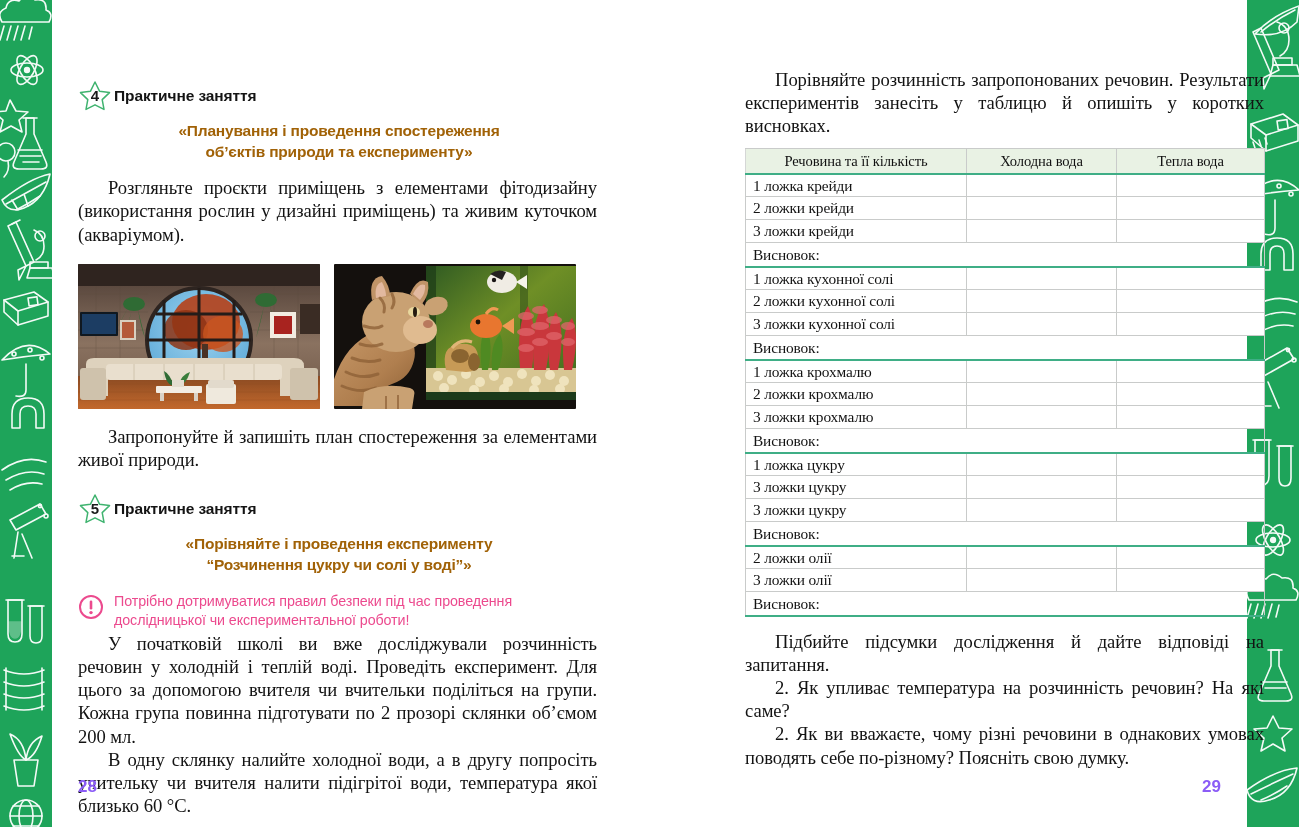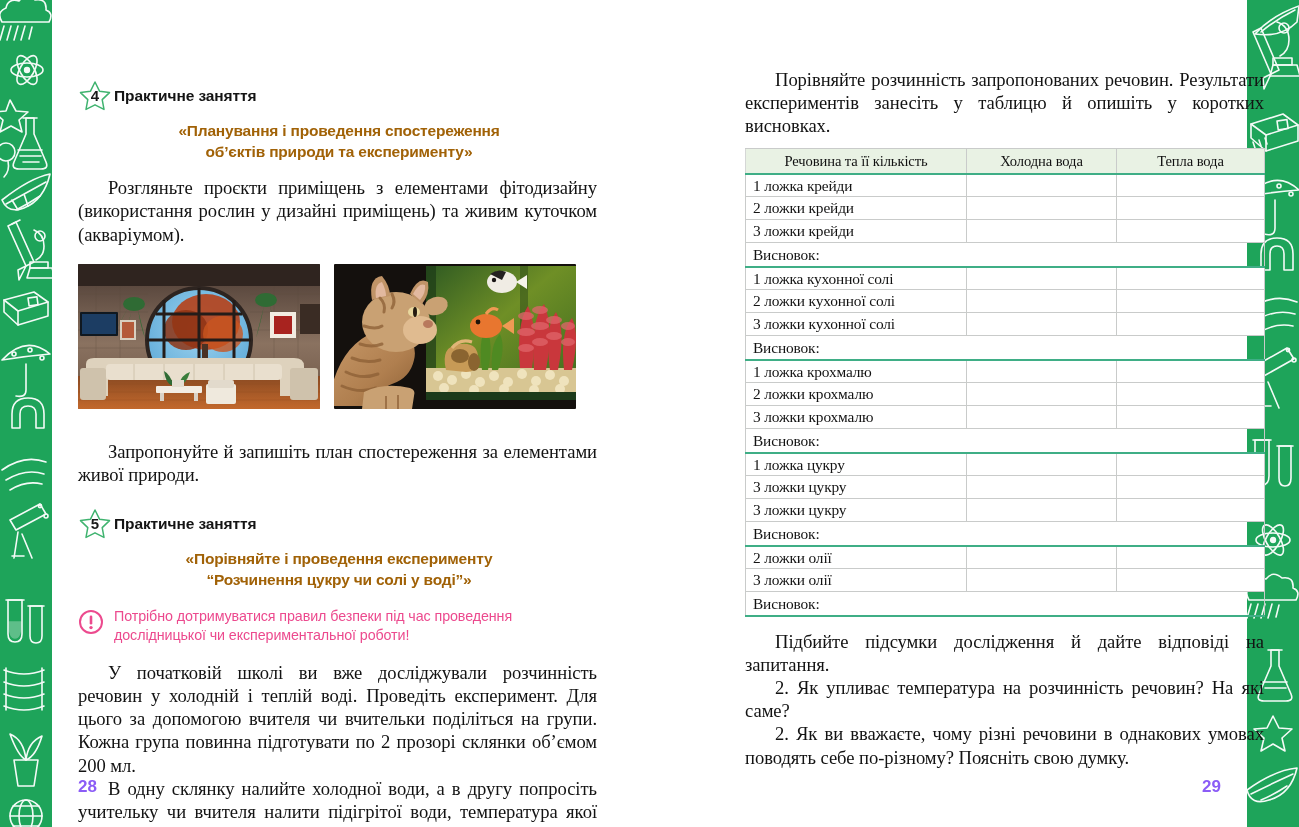--- a/index.html
+++ b/index.html
@@ -540,21 +540,21 @@
 
               <path d="M30 128 q20-10 46-4 q6 2 4 8 l-2 13 l-50 0 z" fill="#c9a173"></path>
               <g stroke="#8c5f35" stroke-width="2" opacity="0.7">
                 <path d="M52 132 V145 M64 131 V145"></path>
               </g>
             </g>
           </svg>
         </div>
       </div>
 
-      <p class="body" style="margin-top:31px; width:519px;">Запропонуйте й запишіть план спостереження за елементами живої природи.</p>
+      <p class="body" style="margin-top:16px; width:519px;">Запропонуйте й запишіть план спостереження за елементами живої природи.</p>
     </div>
 
     <div style="margin-top:22px;">
       <div class="practical-head">
         <span class="star-badge">
           <svg width="34" height="32" viewBox="0 0 34 32" xmlns="http://www.w3.org/2000/svg">
             <path d="M17 2 L21.5 11.2 L31.5 12.6 L24.2 19.6 L26 29.4 L17 24.8 L8 29.4 L9.8 19.6 L2.5 12.6 L12.5 11.2 Z" fill="none" stroke="#3fb36f" stroke-width="1.5" stroke-linejoin="round"></path>
           </svg>
           <span class="star-num">5</span>
         </span>
@@ -570,21 +570,21 @@
         <span class="warn-icon">
           <svg width="26" height="26" viewBox="0 0 26 26" xmlns="http://www.w3.org/2000/svg">
             <circle cx="13" cy="13" r="11" fill="none" stroke="#ec4a8e" stroke-width="2"></circle>
             <rect x="11.7" y="6.4" width="2.6" height="9.2" rx="1.3" fill="#ec4a8e"></rect>
             <circle cx="13" cy="18.6" r="1.7" fill="#ec4a8e"></circle>
           </svg>
         </span>
         <span class="warn-text" style="width:470px;">Потрібно дотримуватися правил безпеки під час проведення дослідницької чи експериментальної роботи!</span>
       </div>
 
-      <p class="body" style="margin-top:17px; width:519px;">У початковій школі ви вже досліджували розчинність речовин у холодній і теплій воді. Проведіть експеримент. Для цього за допомогою вчителя чи вчительки поділіться на групи. Кожна група повинна підготувати по 2 прозорі склянки об’ємом 200 мл.</p>
+      <p class="body" style="margin-top:3px; width:519px;">У початковій школі ви вже досліджували розчинність речовин у холодній і теплій воді. Проведіть експеримент. Для цього за допомогою вчителя чи вчительки поділіться на групи. Кожна група повинна підготувати по 2 прозорі склянки об’ємом 200 мл.</p>
       <p class="body" style="margin-top:0; width:519px;">В одну склянку налийте холодної води, а в другу попросіть учительку чи вчителя налити підігрітої води, температура якої близько 60 °С.</p>
     </div>
 
     <span class="pageno pageno-left" style="left:0;">28</span>
   </div>
 
   <div class="col col-right">
 
     <p class="body" style="margin-top:68px; width:519px;">Порівняйте розчинність запропонованих речовин. Результати експериментів занесіть у таблицю й опишіть у коротких висновках.</p>
 

